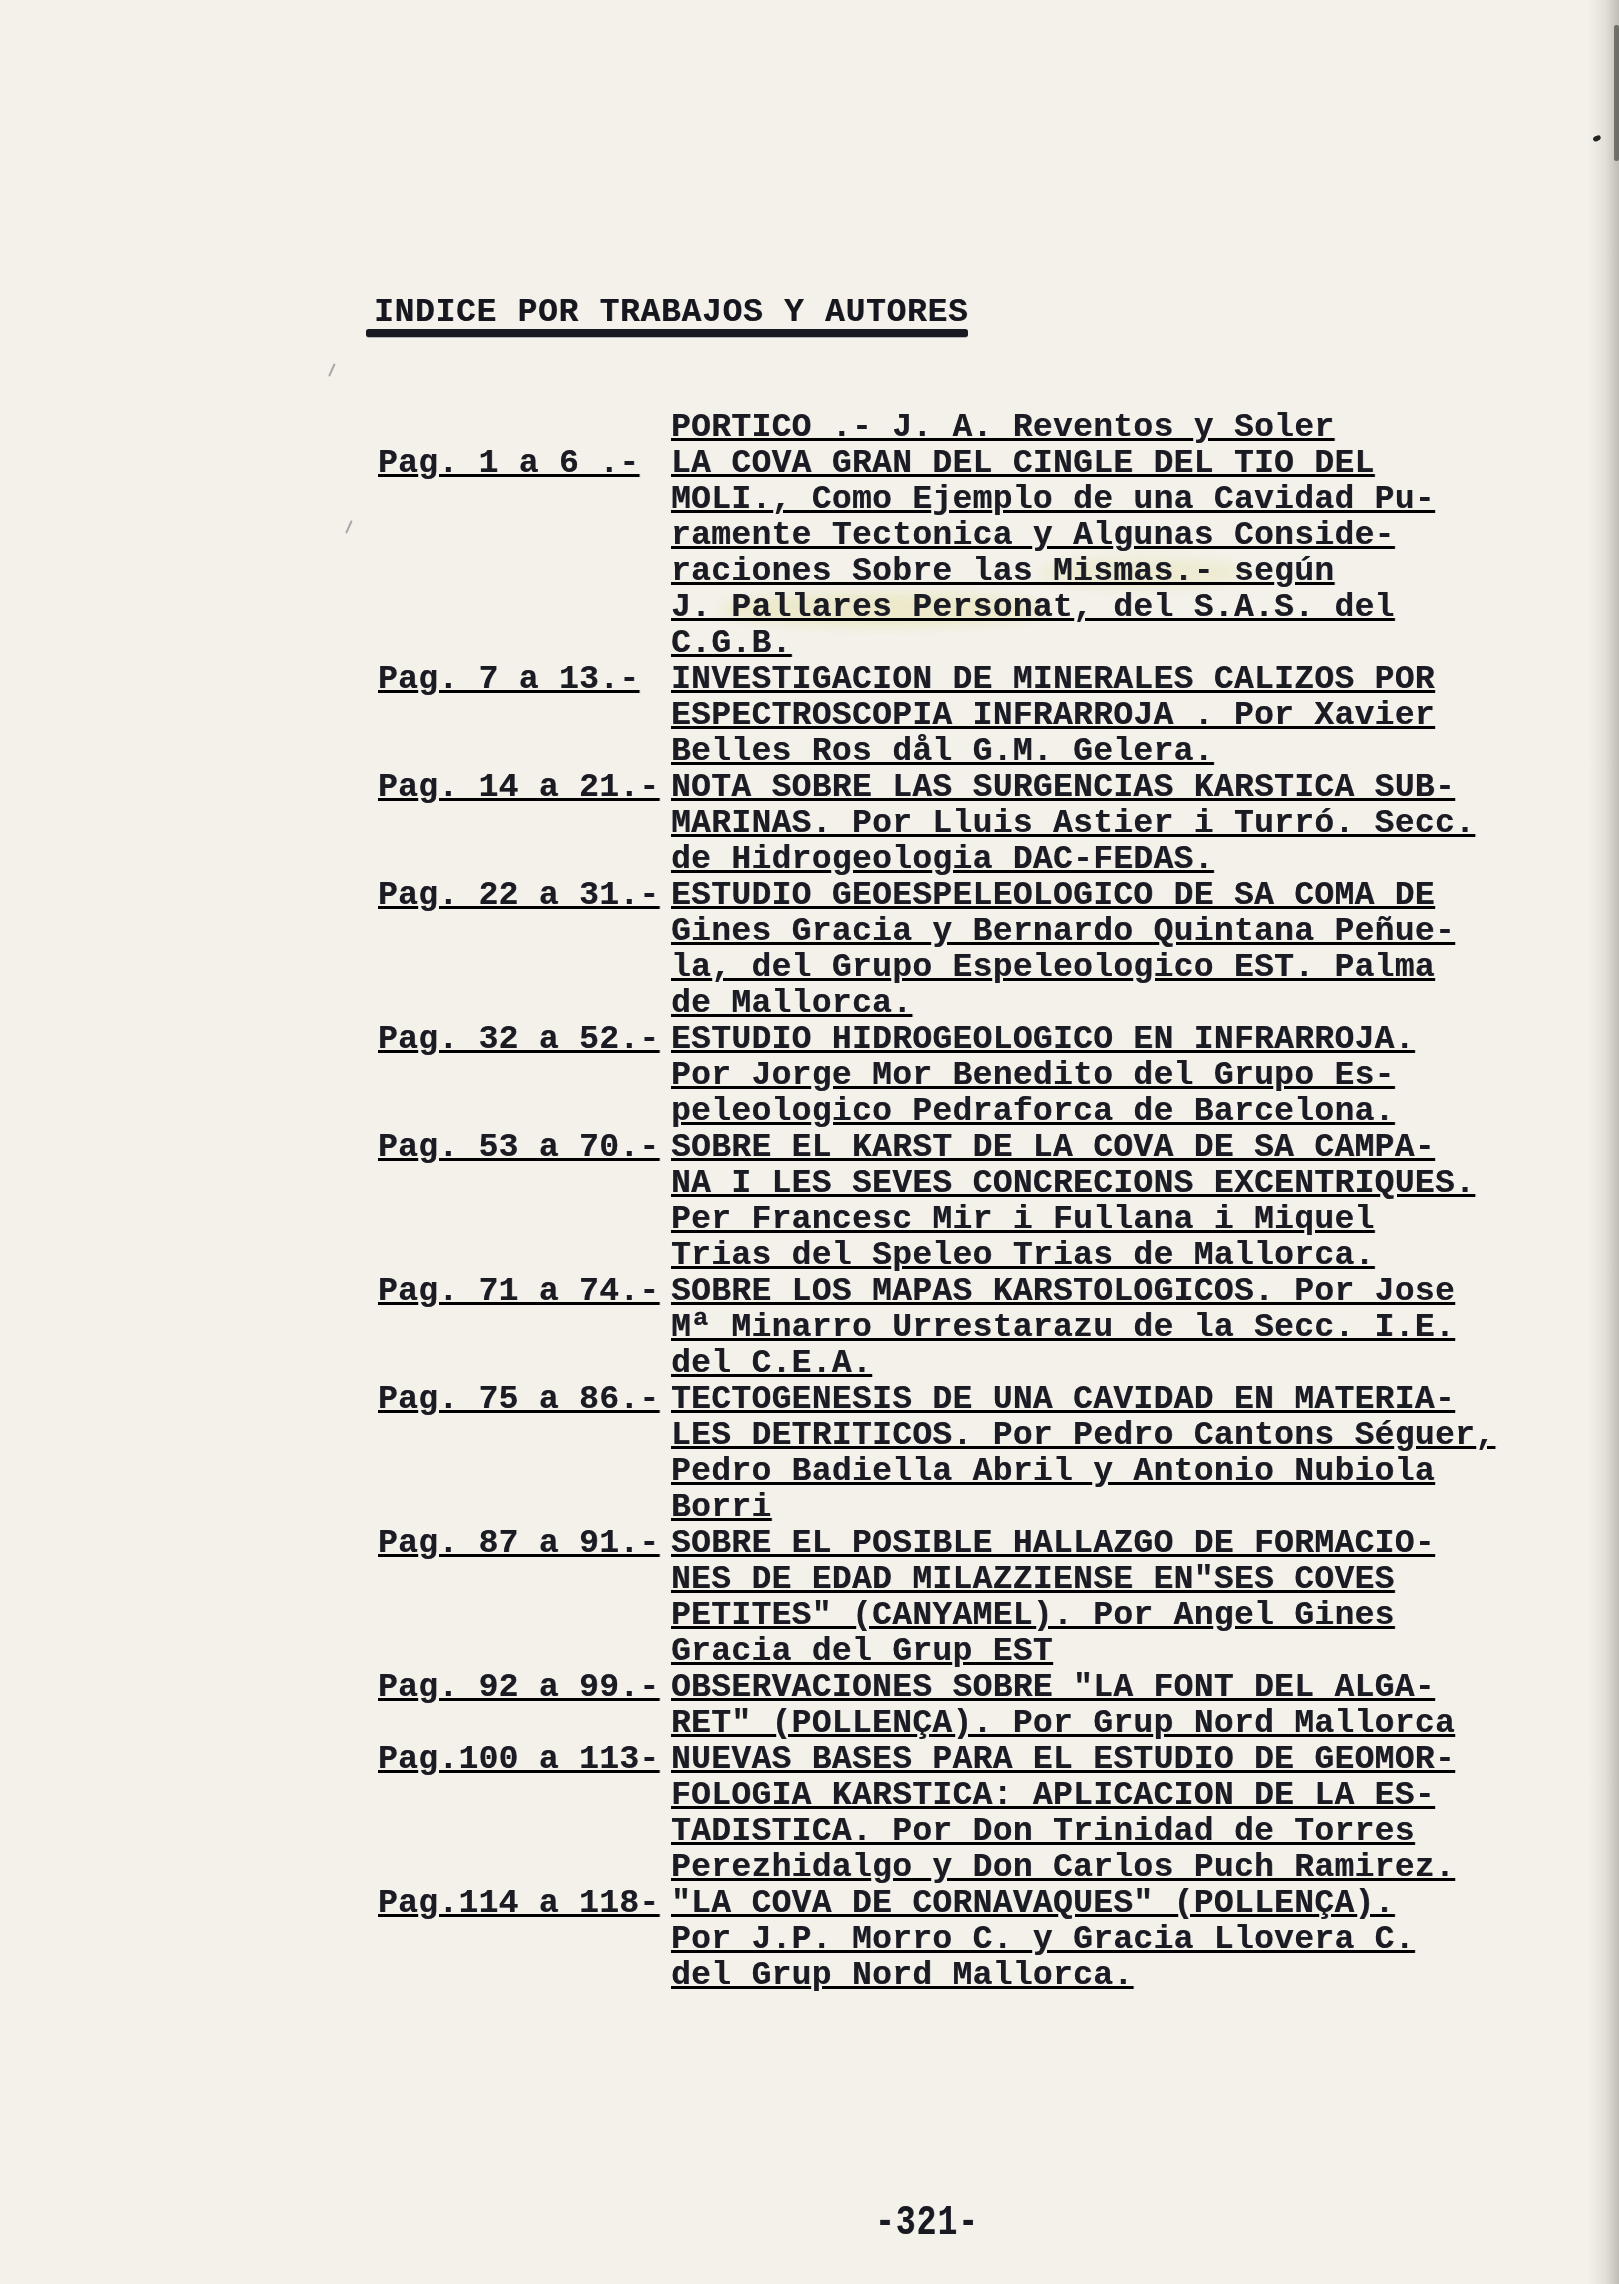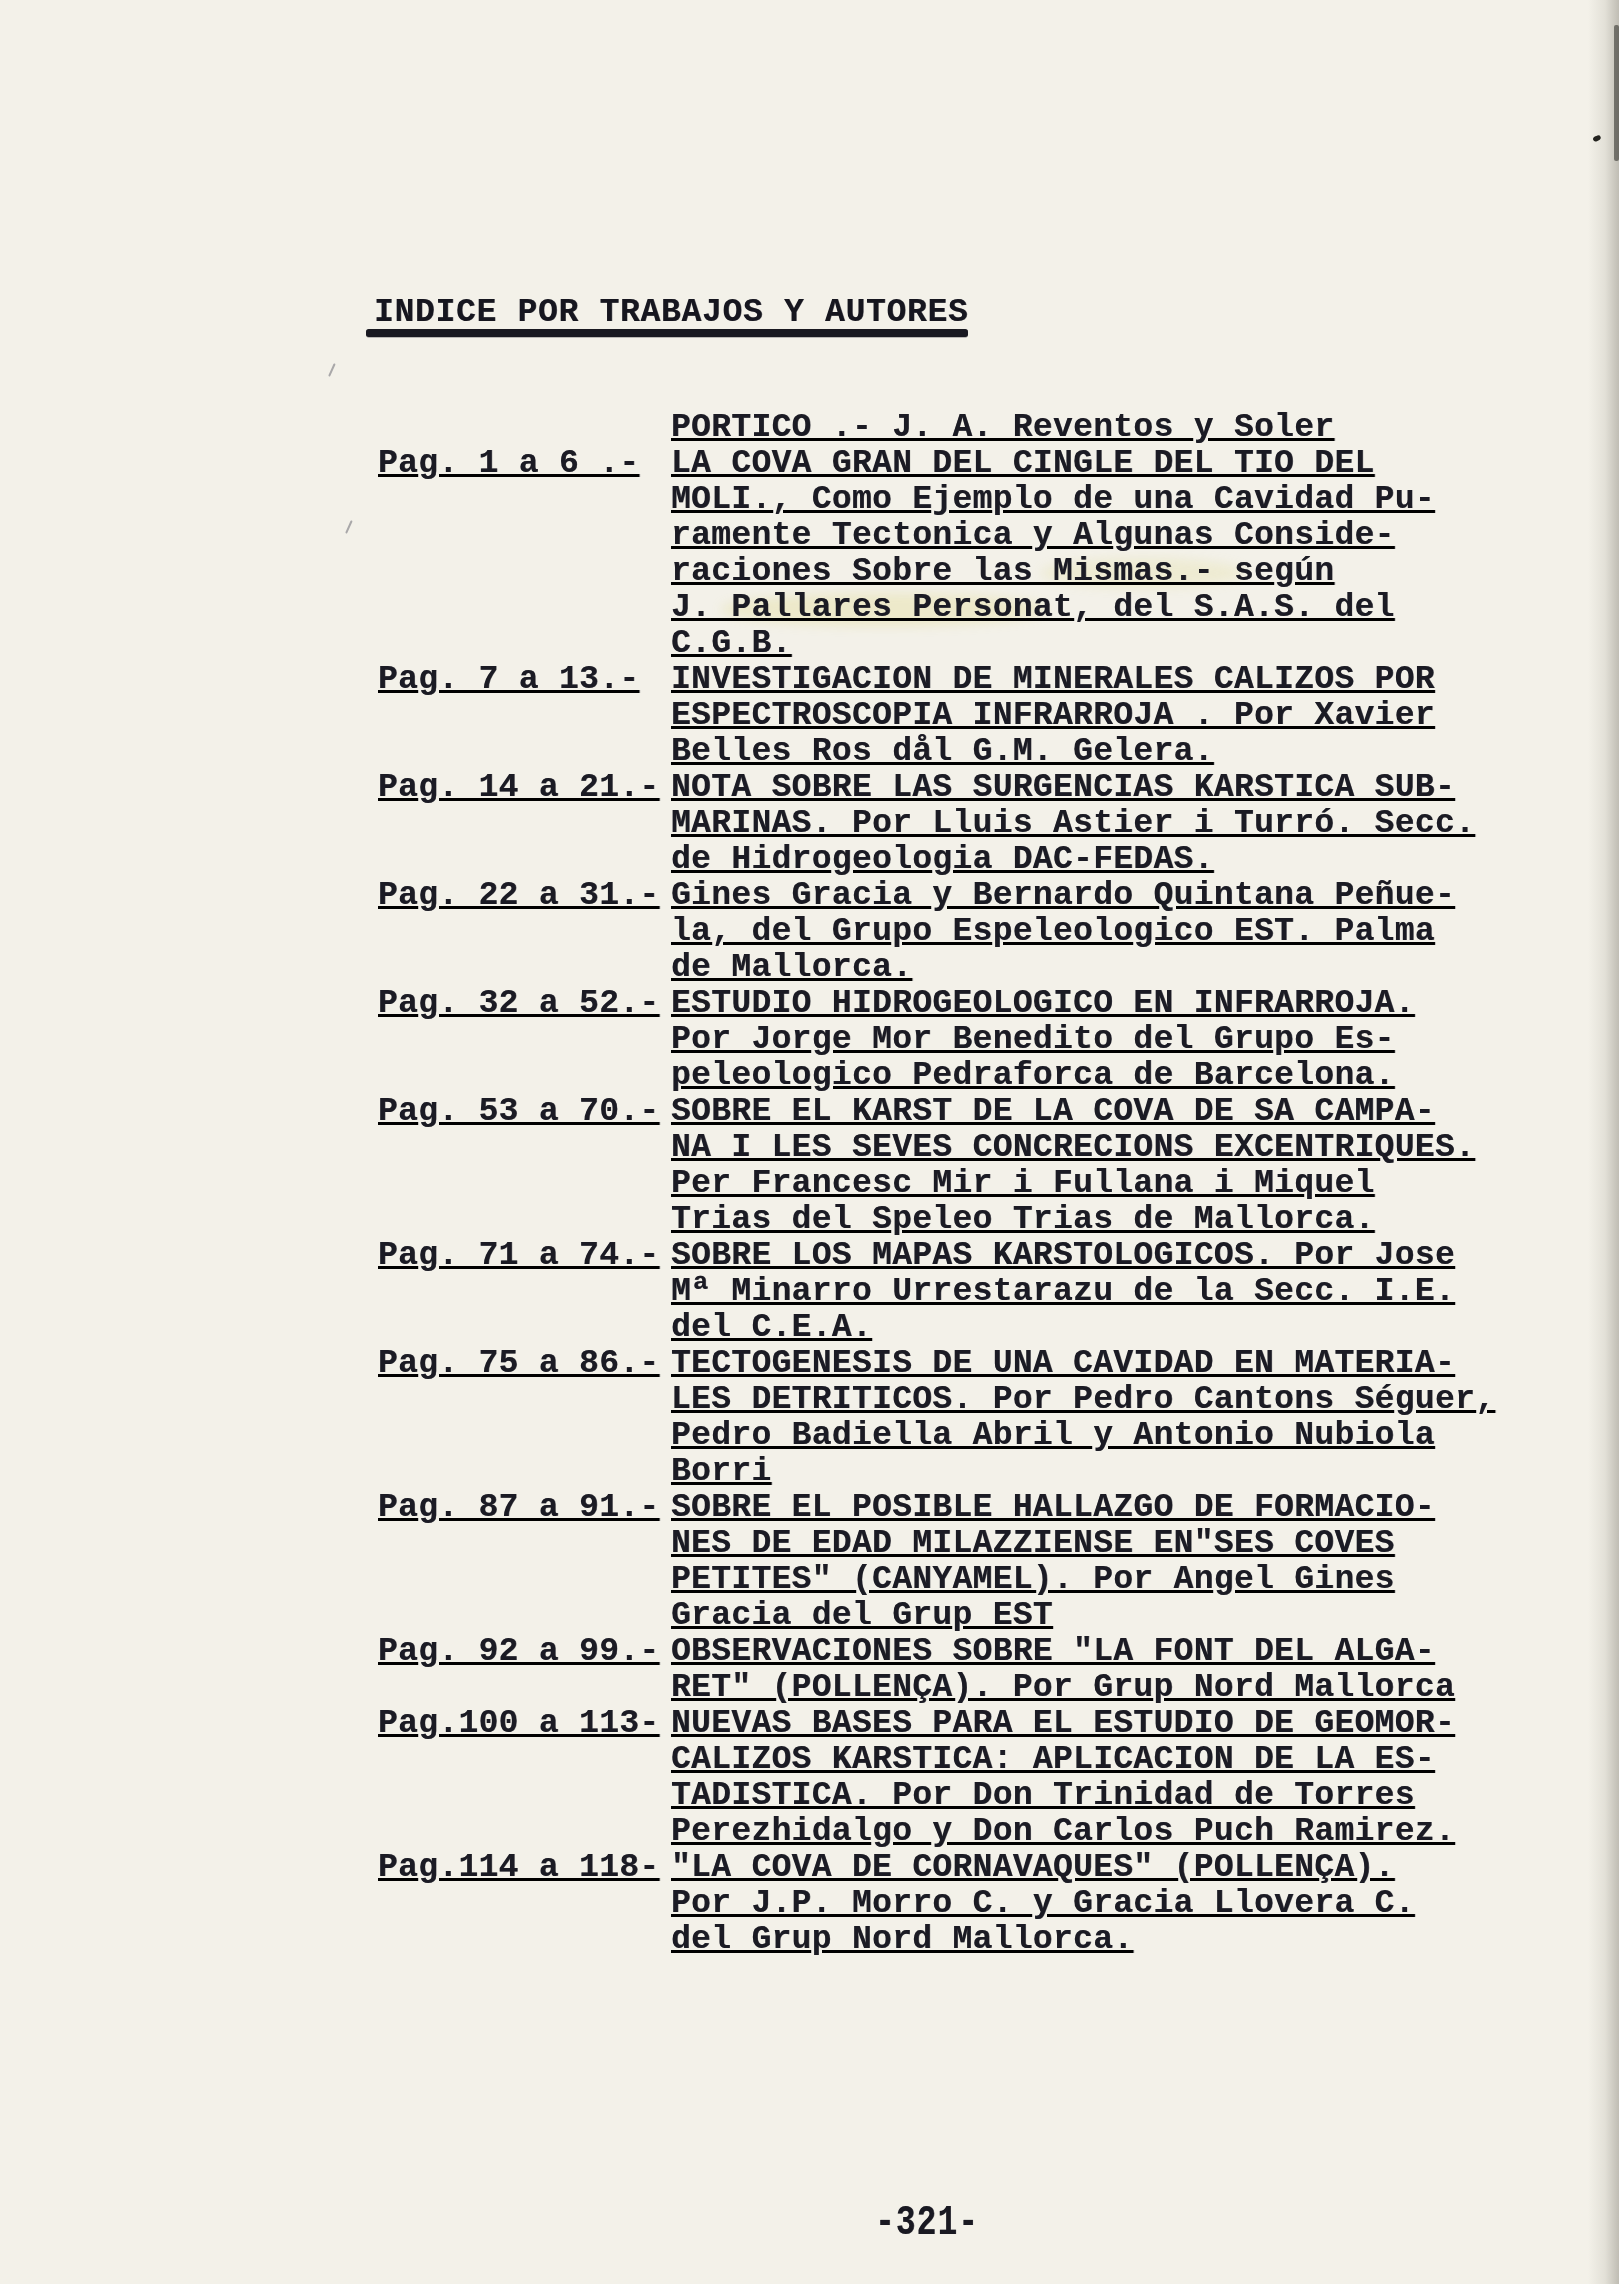--- a/index.html
+++ b/index.html
@@ -117,20 +117,21 @@
       <span class="pages typetext">Pag. 14 a 21.-</span>
       <div class="desc">
         <div class="typetext">NOTA SOBRE LAS SURGENCIAS KARSTICA SUB-</div>
         <div class="typetext">MARINAS. Por Lluis Astier i Turró. Secc.</div>
         <div class="typetext">de Hidrogeologia DAC-FEDAS.</div>
       </div>
     </div>
     <div class="entry">
       <span class="pages typetext">Pag. 22 a 31.-</span>
       <div class="desc">
+        <div class="typetext">ESTUDIO GEOESPELEOLOGICO DE SA COMA DE</div>
         <div class="typetext">Gines Gracia y Bernardo Quintana Peñue-</div>
         <div class="typetext">la, del Grupo Espeleologico EST. Palma</div>
         <div class="typetext">de Mallorca.</div>
       </div>
     </div>
     <div class="entry">
       <span class="pages typetext">Pag. 32 a 52.-</span>
       <div class="desc">
         <div class="typetext">ESTUDIO HIDROGEOLOGICO EN INFRARROJA.</div>
         <div class="typetext">Por Jorge Mor Benedito del Grupo Es-</div>
@@ -176,21 +177,21 @@
       <span class="pages typetext">Pag. 92 a 99.-</span>
       <div class="desc">
         <div class="typetext">OBSERVACIONES SOBRE "LA FONT DEL ALGA-</div>
         <div class="typetext">RET" (POLLENÇA). Por Grup Nord Mallorca</div>
       </div>
     </div>
     <div class="entry">
       <span class="pages typetext">Pag.100 a 113-</span>
       <div class="desc">
         <div class="typetext">NUEVAS BASES PARA EL ESTUDIO DE GEOMOR-</div>
-        <div class="typetext">CALIZOS KARSTICA: APLICACION DE LA ES-</div>
+        <div class="typetext">FOLOGIA KARSTICA: APLICACION DE LA ES-</div>
         <div class="typetext">TADISTICA. Por Don Trinidad de Torres</div>
         <div class="typetext">Perezhidalgo y Don Carlos Puch Ramirez.</div>
       </div>
     </div>
     <div class="entry">
       <span class="pages typetext">Pag.114 a 118-</span>
       <div class="desc">
         <div class="typetext">"LA COVA DE CORNAVAQUES" (POLLENÇA).</div>
         <div class="typetext">Por J.P. Morro C. y Gracia Llovera C.</div>
         <div class="typetext">del Grup Nord Mallorca.</div>

